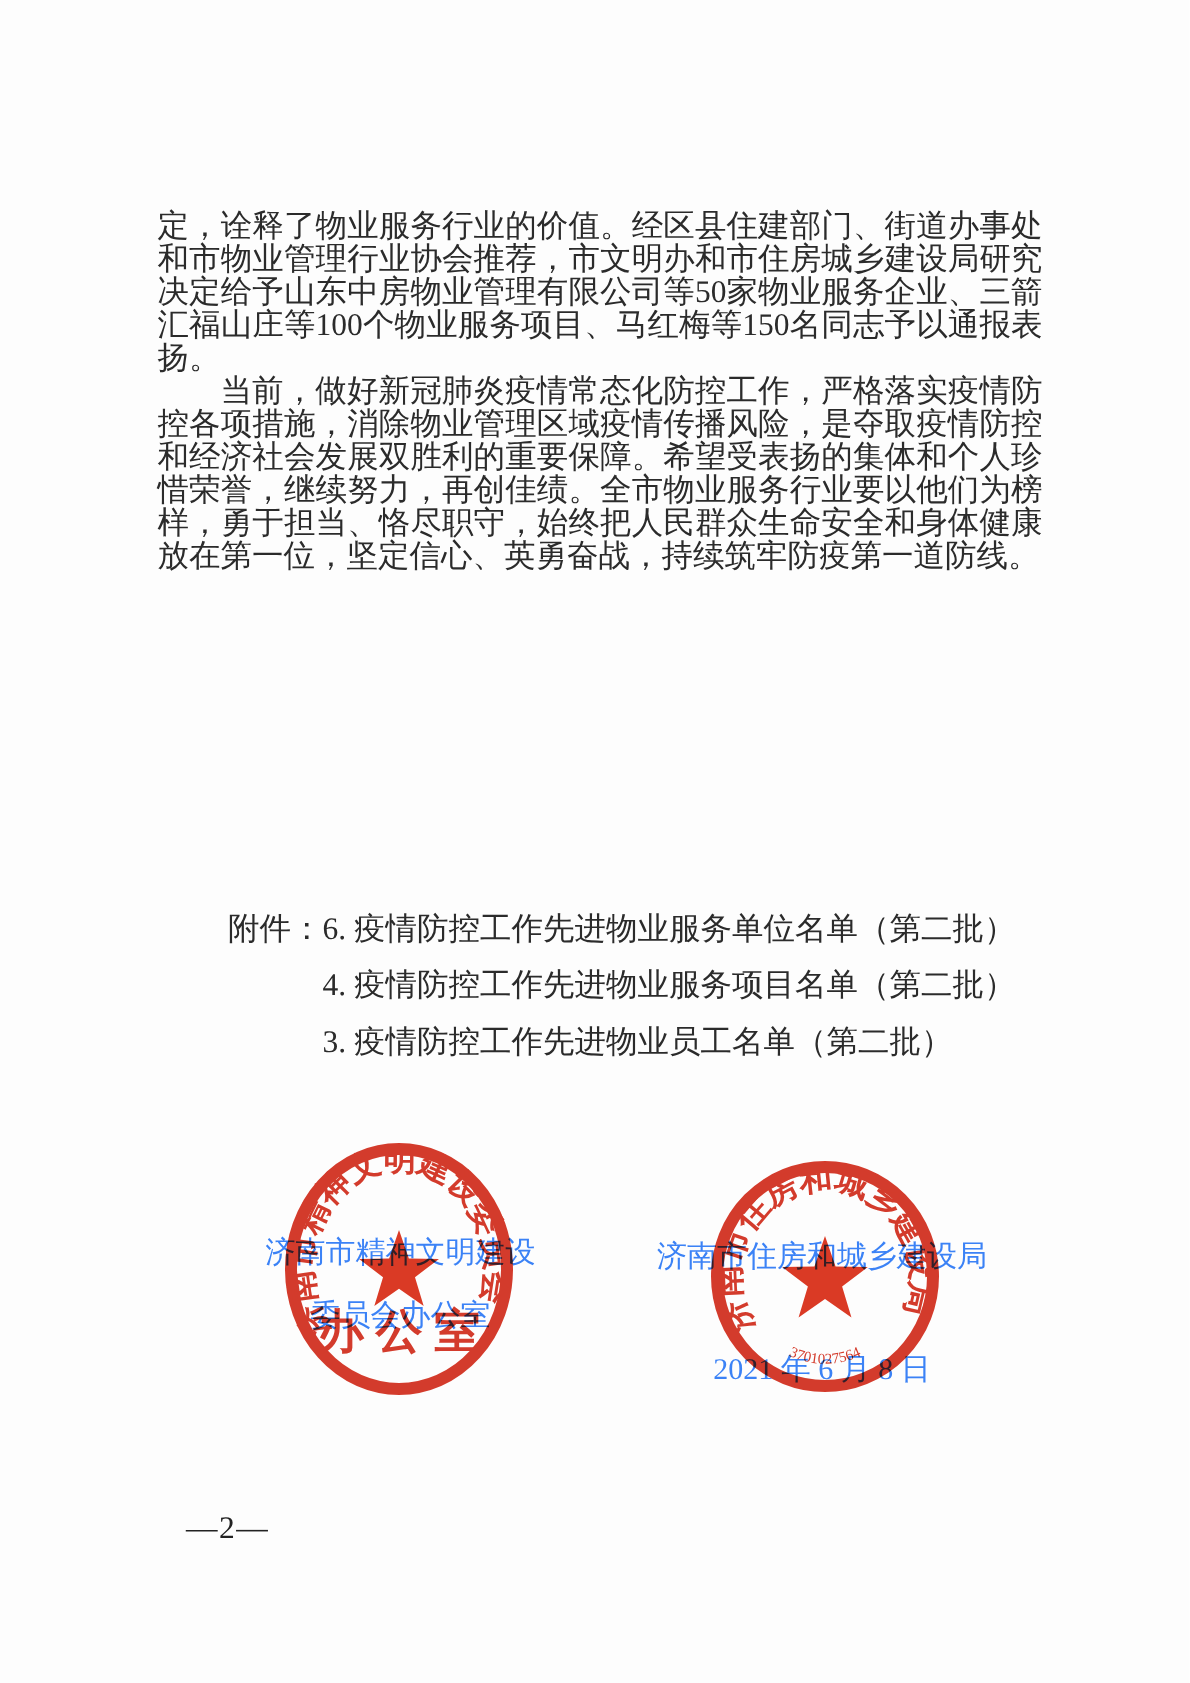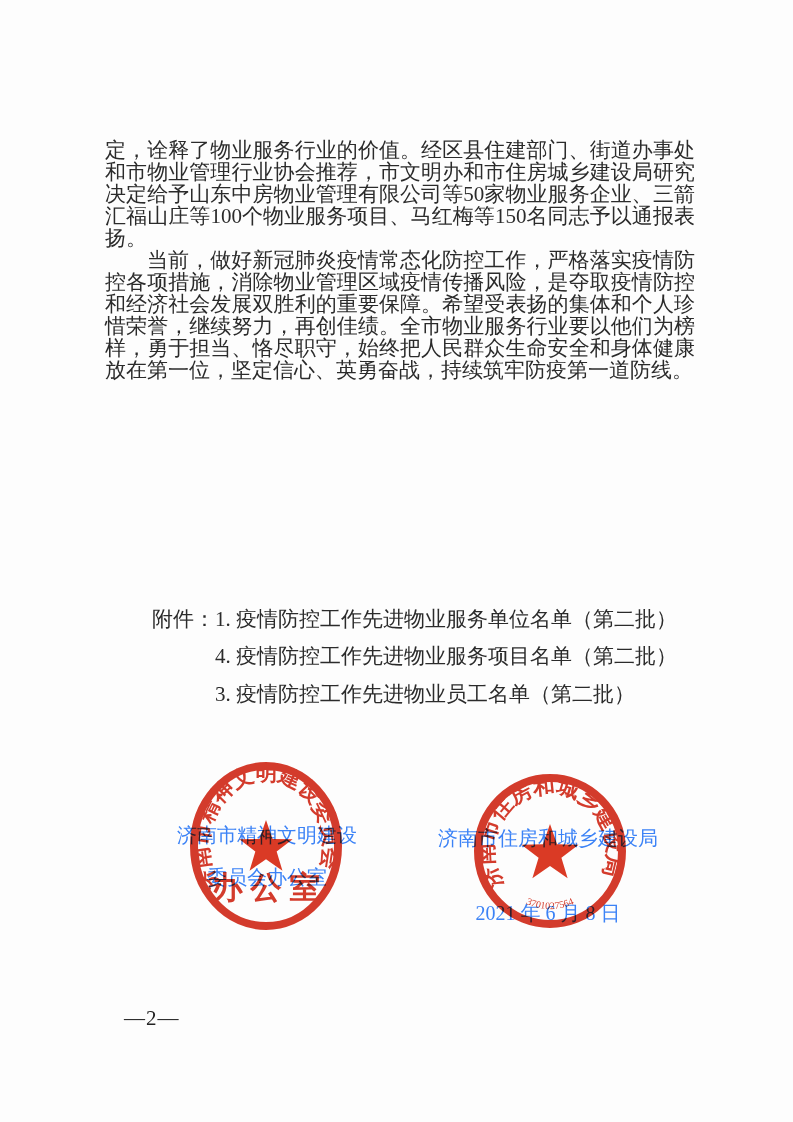--- a/index.html
+++ b/index.html
@@ -52,21 +52,21 @@
 <body>
 
 <div class="doc-body">
   <p>定，诠释了物业服务行业的价值。经区县住建部门、街道办事处和市物业管理行业协会推荐，市文明办和市住房城乡建设局研究决定给予山东中房物业管理有限公司等50家物业服务企业、三箭汇福山庄等100个物业服务项目、马红梅等150名同志予以通报表扬。</p>
   <p class="indent">当前，做好新冠肺炎疫情常态化防控工作，严格落实疫情防控各项措施，消除物业管理区域疫情传播风险，是夺取疫情防控和经济社会发展双胜利的重要保障。希望受表扬的集体和个人珍惜荣誉，继续努力，再创佳绩。全市物业服务行业要以他们为榜样，勇于担当、恪尽职守，始终把人民群众生命安全和身体健康放在第一位，坚定信心、英勇奋战，持续筑牢防疫第一道防线。</p>
 </div>
 
 <div class="attachments">
   <div class="att-label">附件：</div>
   <div class="att-items">
-    <div>1. 疫情防控工作先进物业服务单位名单（第二批）</div>
+    <div>6. 疫情防控工作先进物业服务单位名单（第二批）</div>
     <div>4. 疫情防控工作先进物业服务项目名单（第二批）</div>
     <div>3. 疫情防控工作先进物业员工名单（第二批）</div>
   </div>
 </div>
 
 <div class="sig-text" style="left:267px; top:822px;">济南市精神文明建设</div>
 <div class="sig-text" style="left:267px; top:864px;">委员会办公室</div>
 <div class="sig-text" style="left:548px; top:825px;">济南市住房和城乡建设局</div>
 <div class="sig-text" style="left:548px; top:900px;">2021 年 6 月 8 日</div>
 

